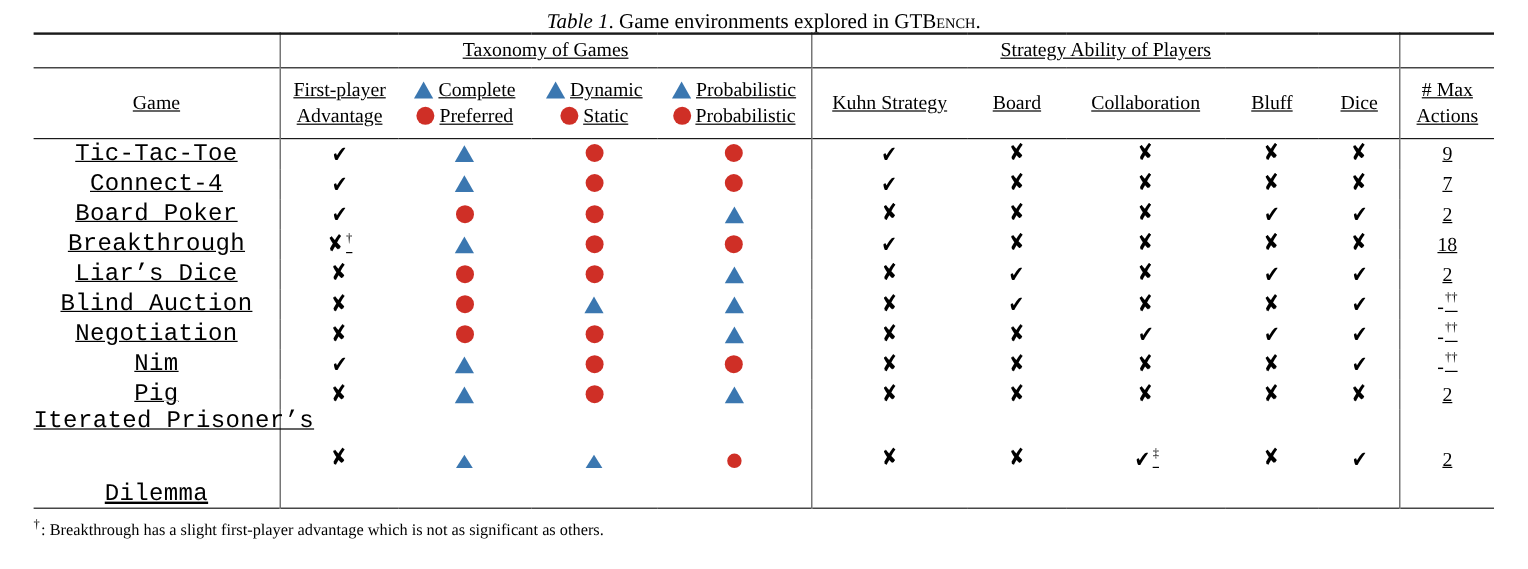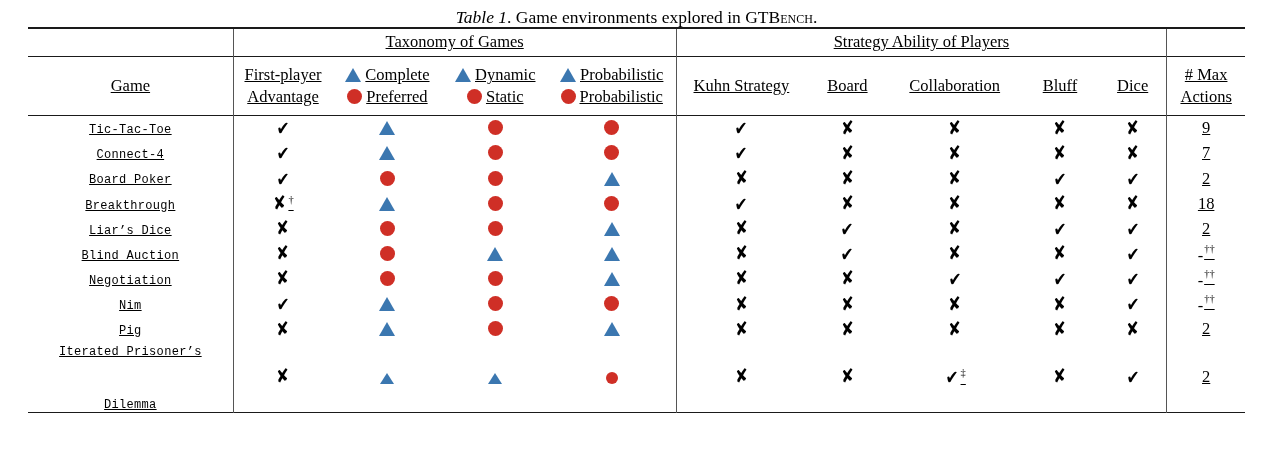--- a/index.html
+++ b/index.html
@@ -64,21 +64,21 @@
   .sub-row td { height: 58px; }
   .sub-stack { display: block; line-height: 1.28; white-space: nowrap; }
   .sub-stack .ln { display: block; }
   .glyph-inline { display: inline-block; vertical-align: -1px; margin-right: 4px; }
 
   
   tbody tr td { height: 25.1px; }
   tbody tr.tall td { height: 25.1px; }
   .game-name {
     font-family: "Liberation Mono", "DejaVu Sans Mono", monospace;
-    font-size: 12px;
+    font-size: 20px;
     letter-spacing: 0.3px;
     white-space: nowrap;
   }
   .game-name .l2 { display: block; margin-top: 40px; }
 
   
   .tri, .cir {
     display: inline-block;
     position: relative;
   }
@@ -339,14 +339,15 @@
             <td><span class="mark check">✔</span><sup class="dag">‡</sup></td>
             <td><span class="mark cross">✘</span></td>
             <td><span class="mark check">✔</span></td>
             <td class="vsep-l"><span>2</span></td>
           </tr>
         </tbody>
     </table>
   </div>
 
   <div class="notes" id="notes">
+      <div><span class="sym">†</span><span>: Breakthrough has a slight first-player advantage which is not as significant as others.</span></div>
     </div>
 </div>
 
 </body></html>

